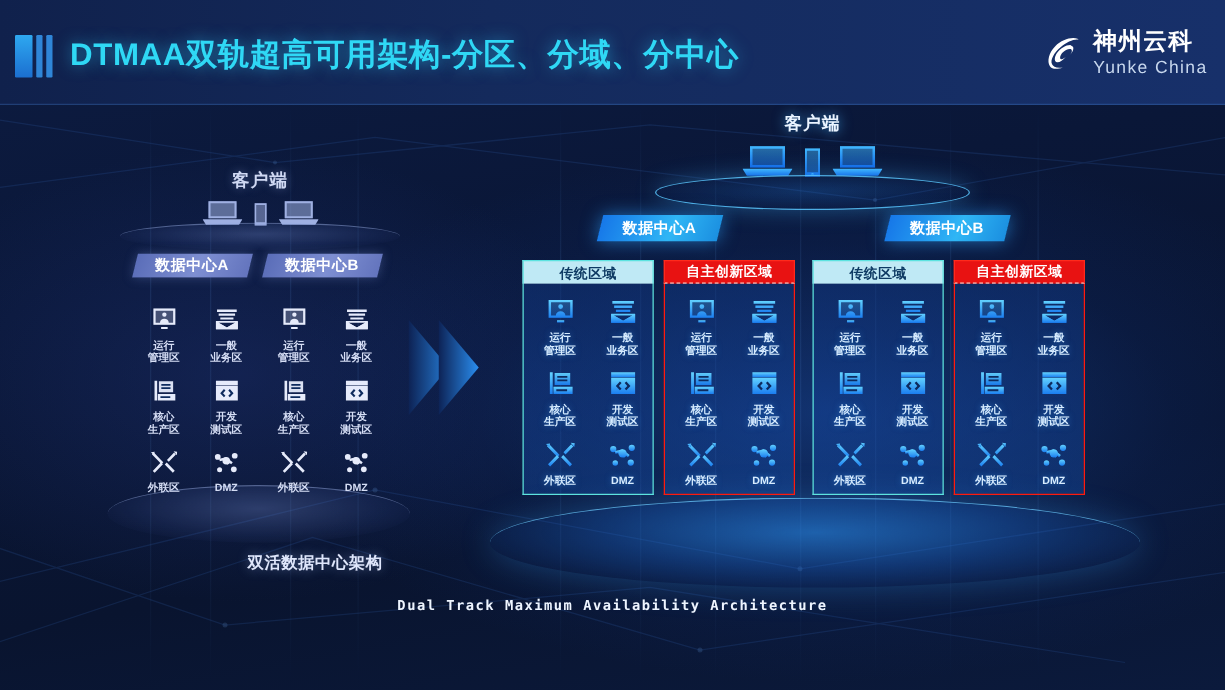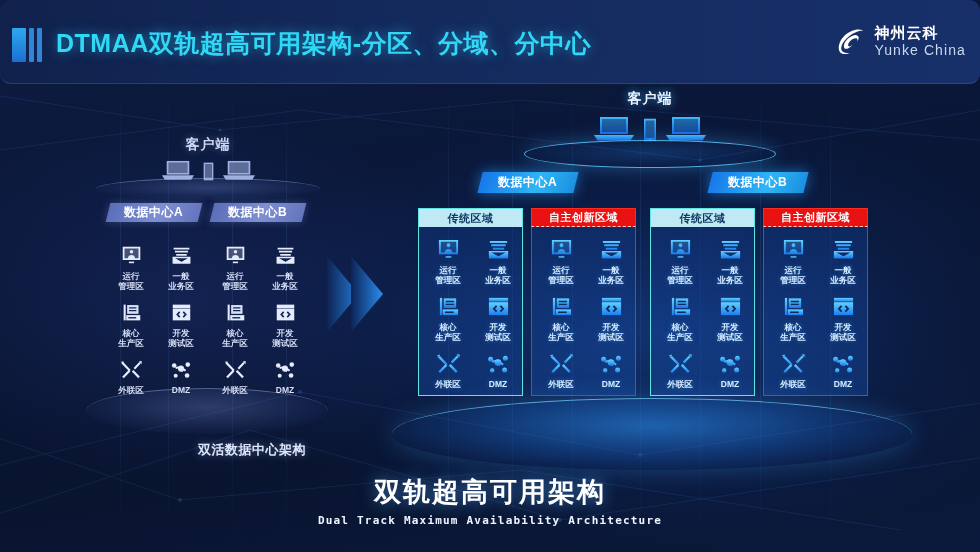--- a/index.html
+++ b/index.html
@@ -25,40 +25,39 @@
   .vbeam {
     position: absolute; top: 80px; width: 1px; height: 470px;
     background: linear-gradient(180deg, rgba(90,160,255,0) 0%, rgba(110,175,255,.22) 30%, rgba(110,175,255,.16) 70%, rgba(90,160,255,0) 100%);
   }
 
   
   .header {
     position: absolute; top: 0; left: 0; width: 980px; height: 84px;
     background: linear-gradient(90deg, #10214c 0%, #142a5c 40%, #17306a 100%);
     border-bottom: 1px solid rgba(80,150,240,.25);
-    border-radius: 11px;
   }
   .hdr-bars { position: absolute; left: 12px; top: 28px; display: flex; align-items: flex-end; gap: 3px; }
   .hdr-bars i { display: block; border-radius: 1px; }
   .bar-a { width: 14px; height: 34px; background: linear-gradient(180deg,#2ea8f0,#1b6fd0); }
   .bar-b { width: 5px; height: 34px; background: #2f86d8; }
   .bar-c { width: 5px; height: 34px; background: #2f86d8; }
 
   .hdr-title {
     position: absolute; left: 56px; top: 27px;
     font-size: 25px; font-weight: 700; letter-spacing: .5px;
     color: #2fd8f5;
     text-shadow: 0 0 12px rgba(47,200,245,.55);
     white-space: nowrap;
   }
 
   .logo { position: absolute; right: 14px; top: 24px; display: flex; align-items: center; gap: 7px; }
   .logo-mark { width: 34px; height: 34px; }
   .logo-txt { line-height: 1.05; }
-  .logo-cn { font-size: 15px; font-weight: 700; color: #ffffff; letter-spacing: 1px; }
+  .logo-cn { font-size: 19px; font-weight: 700; color: #ffffff; letter-spacing: 1px; }
   .logo-en { font-size: 14px; color: #c8d8ee; letter-spacing: 1.1px; margin-top: 2px; }
 
   
   .client-group { position: absolute; }
   .client-label { text-align: center; font-size: 14px; font-weight: 700; letter-spacing: 1px; }
   .devices { display: flex; align-items: flex-end; justify-content: center; gap: 9px; }
   .platform { position: absolute; border-radius: 50%; }
 
   
   .dim .client-label { color: #cfd8f2; text-shadow: 0 0 8px rgba(150,175,235,.4); }
@@ -697,18 +696,17 @@
                   <use href="#ic-nodes"></use>
                 </svg>
               </div>
             <div class="zone-lbl">DMZ</div>
           </div>
         </div>
       </div>
     </div>
 
     <div class="cap-main" style="top:474px;">
-      <div class="cn">双轨超高可用架构</div>
       <div class="en">Dual Track Maximum Availability Architecture</div>
     </div>
 
   </div>
 </div>
 
 </body></html>

